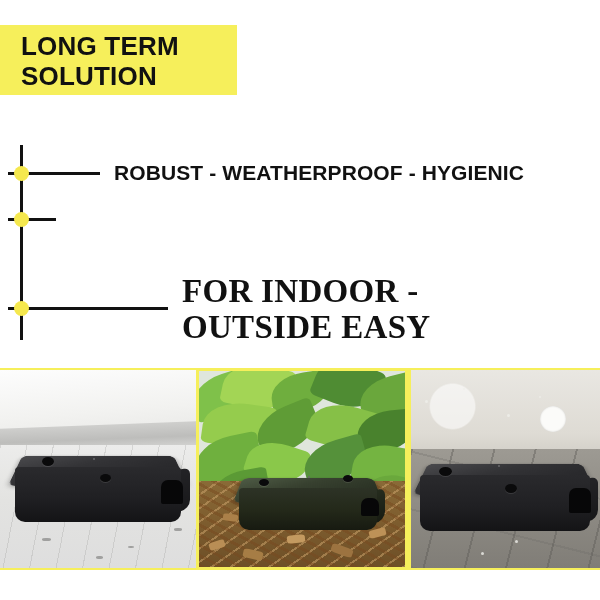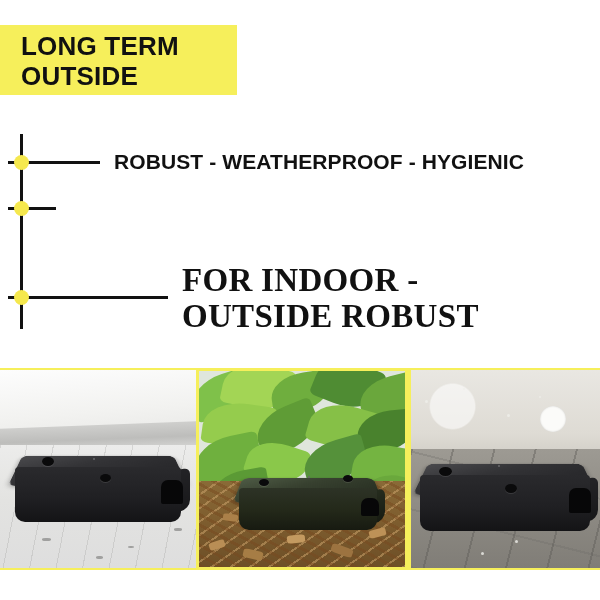--- a/index.html
+++ b/index.html
@@ -18,21 +18,21 @@
     width:237px; height:70px;
     background:#F6EF5B;
     padding:6px 4px 0 21px;
   }
   #banner .line {
     font-size:26px; font-weight:bold; color:#111111;
     letter-spacing:0.2px; line-height:30px; white-space:nowrap;
   }
 
   
-  #timeline { position:absolute; left:0; top:4px; width:600px; height:414px; }
+  #timeline { position:absolute; left:0; top:15px; width:600px; height:414px; }
   .vline {
     position:absolute; left:20px; width:3px; background:#111111;
   }
   .hline {
     position:absolute; height:3px; background:#111111;
   }
   .dot {
     position:absolute; width:15px; height:15px; border-radius:50%;
     background:#F5E84E; z-index:3;
   }
@@ -127,41 +127,41 @@
   
   .station.green .st-lid  { background:linear-gradient(155deg,#4e5b45 0%,#37402f 40%,#232a1e 100%); }
   .station.green .st-body { background:linear-gradient(180deg,#2d3326 0%,#232819 55%,#171a11 100%); }
   .station.green .st-side { background:linear-gradient(180deg,#262c1e 0%,#171b12 100%); }
 </style>
 </head>
 <body>
 
 <div id="banner">
   <div class="line">LONG TERM</div>
-  <div class="line">OUTSIDE</div>
+  <div class="line">SOLUTION</div>
 </div>
 
 <div id="timeline">
 
   <div class="vline" style="top:130px;height:27px;"></div>
   <div class="vline" style="top:157px;height:46px;"></div>
   <div class="vline" style="top:203px;height:89px;"></div>
   <div class="vline" style="top:292px;height:33px;"></div>
 
   <div class="hline" style="left:8px;top:157px;width:92px;"></div>
   <div class="dot" style="left:14px;top:151px;"></div>
   <div class="feat small" style="left:114px;top:146px;">ROBUST - WEATHERPROOF - HYGIENIC</div>
 
   <div class="hline" style="left:8px;top:203px;width:48px;"></div>
   <div class="dot" style="left:14px;top:197px;"></div>
 
   <div class="hline" style="left:8px;top:292px;width:160px;"></div>
   <div class="dot" style="left:14px;top:286px;"></div>
   <div class="feat big" style="left:182px;top:258px;">FOR INDOOR -</div>
-  <div class="feat big" style="left:182px;top:294px;">OUTSIDE ROBUST</div>
+  <div class="feat big" style="left:182px;top:294px;">OUTSIDE EASY</div>
 </div>
 
 <div id="strip">
 
   <div class="panel p1">
     <div class="scene">
       <div class="s1-wall"></div>
       <div class="s1-skirt"></div>
       <div class="s1-floor"></div>
 

